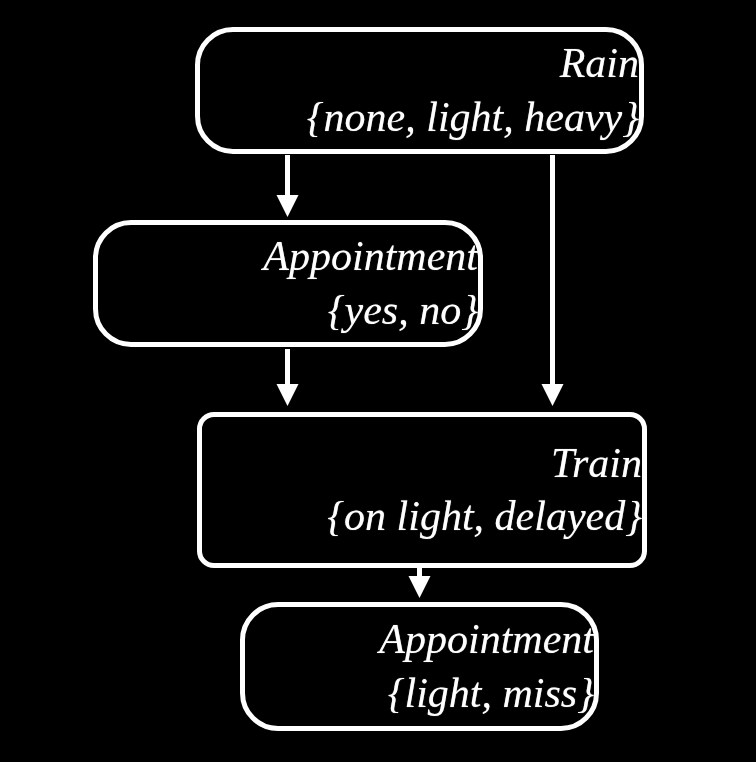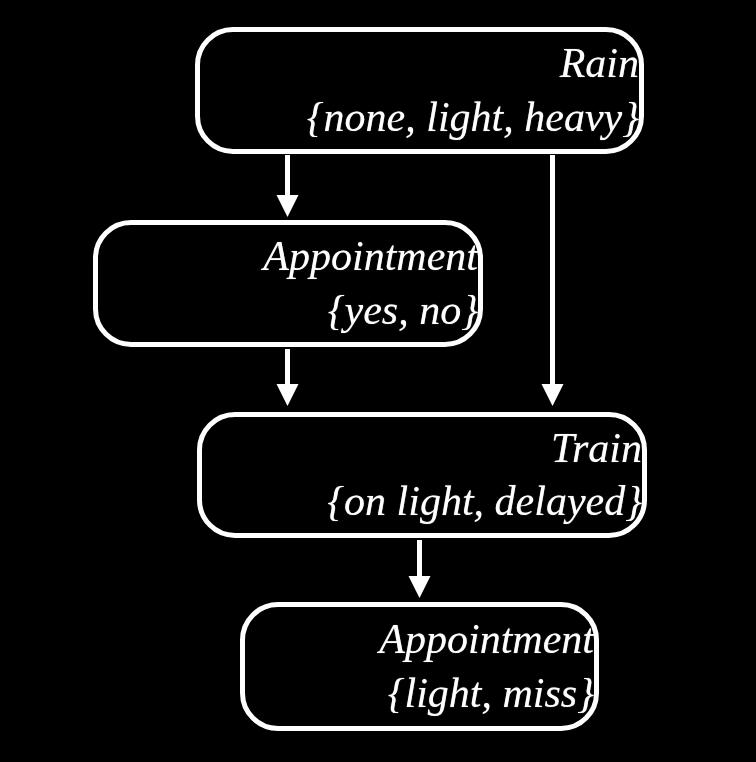--- a/index.html
+++ b/index.html
@@ -30,21 +30,21 @@
     font-size: 42px;
     line-height: 1.27;
     text-align: center;
     text-shadow: 0 0 1px rgba(255,255,255,0.6);
   }
   .node .label, .node .values {
     white-space: nowrap;
   }
   #node-rain        { left: 195px; top: 27px;  width: 449px; height: 127px; }
   #node-maintenance { left: 93px;  top: 220px; width: 390px; height: 127px; }
-  #node-train       { left: 197px; top: 412px; width: 450px; height: 126px; }
+  #node-train       { left: 197px; top: 412px; width: 450px; height: 156px; border-radius: 17px; }
   #node-appointment { left: 240px; top: 602px; width: 359px; height: 129px; padding-left: 16px; }
   svg.arrows {
     position: absolute;
     left: 0; top: 0;
     width: 756px;
     height: 762px;
     pointer-events: none;
   }
   svg.arrows line    { stroke: #fff; stroke-width: 5; }
   svg.arrows polygon { fill: #fff; }

